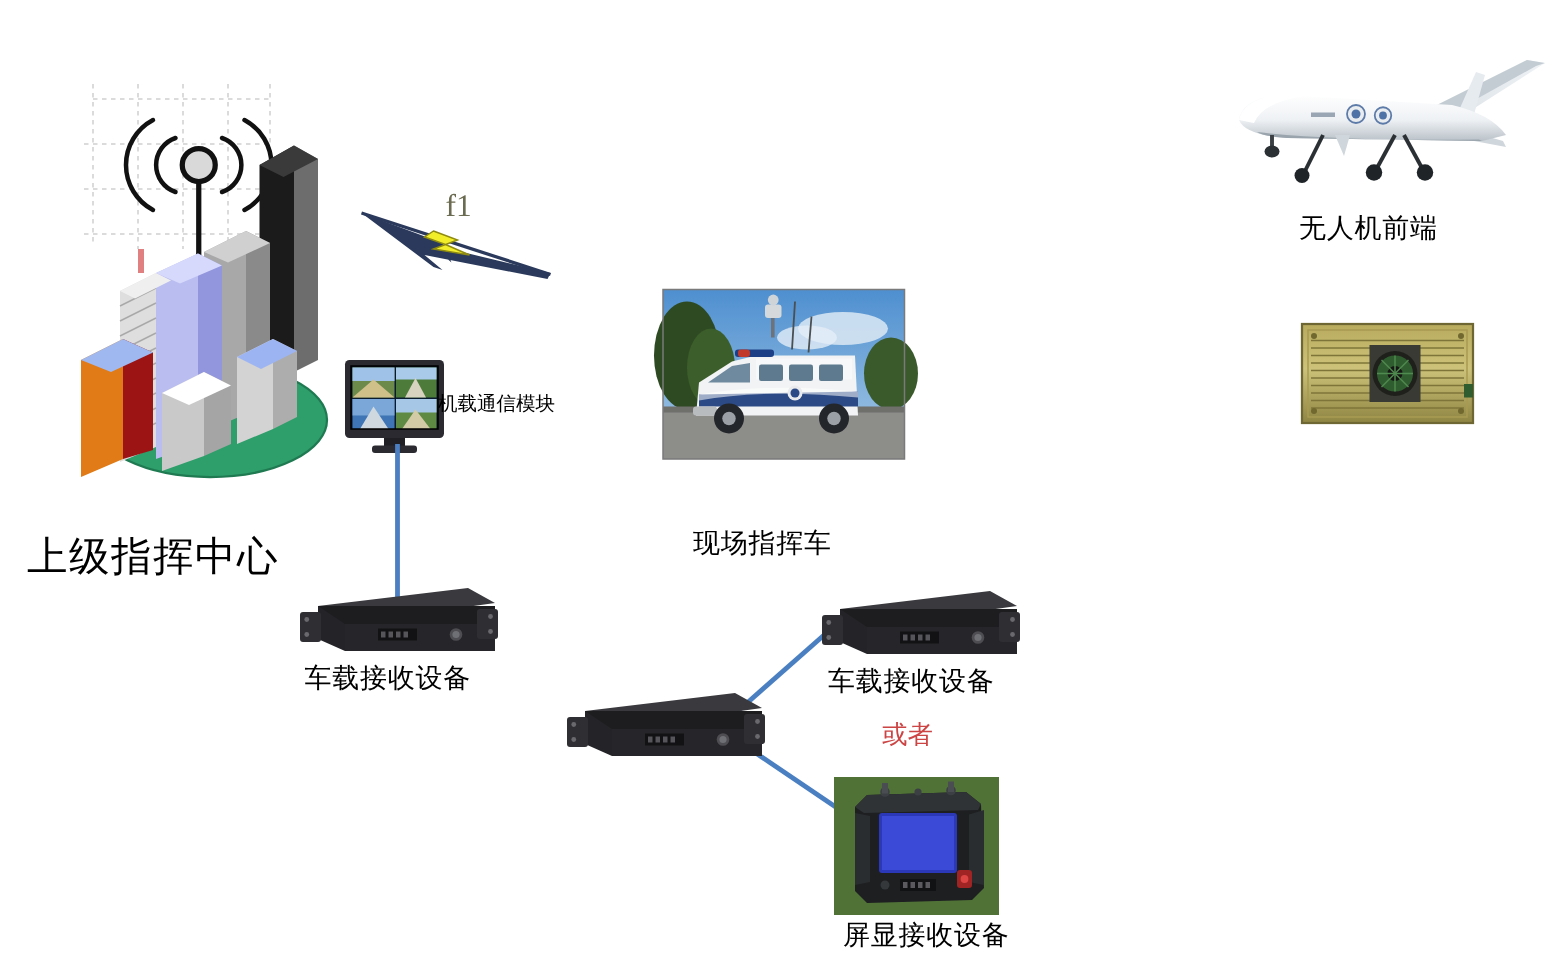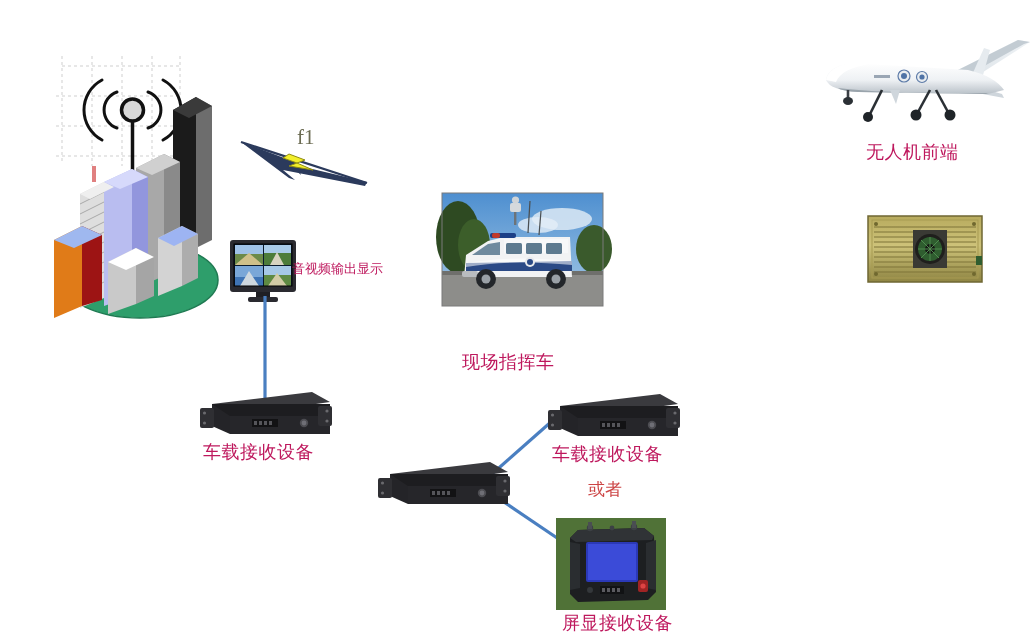--- a/index.html
+++ b/index.html
@@ -13,21 +13,21 @@
   #canvas {
     position: relative;
     width: 1030px;
     height: 638px;
     background: #ffffff;
     overflow: hidden;
   }
   .abs { position: absolute; }
   .label {
     position: absolute;
-    color: #be185d;
+    color: #000000;
     white-space: nowrap;
     font-family: "Liberation Serif", "DejaVu Serif", serif;
   }
   .label-cn-lg { font-size: 27px; letter-spacing: 1px; }
   .label-cn-md { font-size: 18px; letter-spacing: 0.5px; }
   .label-cn-sm { font-size: 13px; letter-spacing: 0px; }
   .label-f  { font-size: 21px; color: #6b6b52; font-family: "Liberation Serif", "DejaVu Serif", serif; }
   .label-red { color: #cc4444; font-size: 17px; }
   svg { display: block; overflow: visible; }
   .link-line { stroke: #4a7fc1; stroke-width: 3.2; fill: none; }
@@ -127,20 +127,21 @@
         <polygon points="96,200 114,209 114,248 96,256" fill="#a5a5a5"></polygon>
         <polygon points="68,214 96,200 114,209 86,222" fill="#ffffff"></polygon>
       </g>
 
       <g>
         <polygon points="118,190 142,178 142,238 118,248" fill="#d3d3d3"></polygon>
         <polygon points="142,178 158,186 158,230 142,238" fill="#adadad"></polygon>
         <polygon points="118,190 142,178 158,186 134,198" fill="#9db4f2"></polygon>
       </g>
     </svg>
+    <div class="label label-cn-lg" style="left:-22px; top:305px;">上级指挥中心</div>
   </div>
 
   <div class="abs" style="left:239px; top:130px;">
     <svg width="130" height="60" viewBox="0 0 130 60">
 
       <polygon points="2,12 56,32 62,45 48,33 128,52 126,56 44,40 56,50 50,48" fill="#2b3a5c"></polygon>
       <path d="M 2 12 L 128 53" stroke="#2b3a5c" stroke-width="2.2" fill="none"></path>
 
       <polygon points="50,24 66,30 58,33 74,40 50,36 58,33 44,28" fill="#f2ee2a" stroke="#8f8b12" stroke-width="1"></polygon>
     </svg>
@@ -165,21 +166,21 @@
         <polygon points="10,46 19,31 29,46" fill="#cfd8df"></polygon>
         <rect x="34" y="26" width="27" height="20" fill="#5f8a43"></rect>
         <rect x="34" y="26" width="27" height="9" fill="#a6c8e6"></rect>
         <polygon points="38,46 47,33 57,46" fill="#d2cba6"></polygon>
       </g>
       <rect x="4" y="4" width="58" height="42" fill="none" stroke="#000" stroke-width="1"></rect>
 
       <rect x="26" y="52" width="14" height="6" fill="#1f1f24"></rect>
       <rect x="18" y="57" width="30" height="5" rx="2" fill="#2a2a30"></rect>
     </svg>
-    <div class="label label-cn-sm" style="left:62px; top:20px;">音视频输出显示</div>
+    <div class="label label-cn-sm" style="left:62px; top:20px;">机载通信模块</div>
   </div>
 
   <svg class="abs" style="left:255px; top:296px;" width="24" height="104">
     <line class="link-line" x1="10" y1="0" x2="10" y2="104"></line>
   </svg>
 
   <div class="abs" style="left:200px; top:390px;">
     <svg width="132" height="50" viewBox="0 0 132 50">
       <polygon points="12,14 112,2 130,12 30,26" fill="#3a3a3e"></polygon>
       <rect x="12" y="14" width="118" height="22" fill="#1d1d20"></rect>

